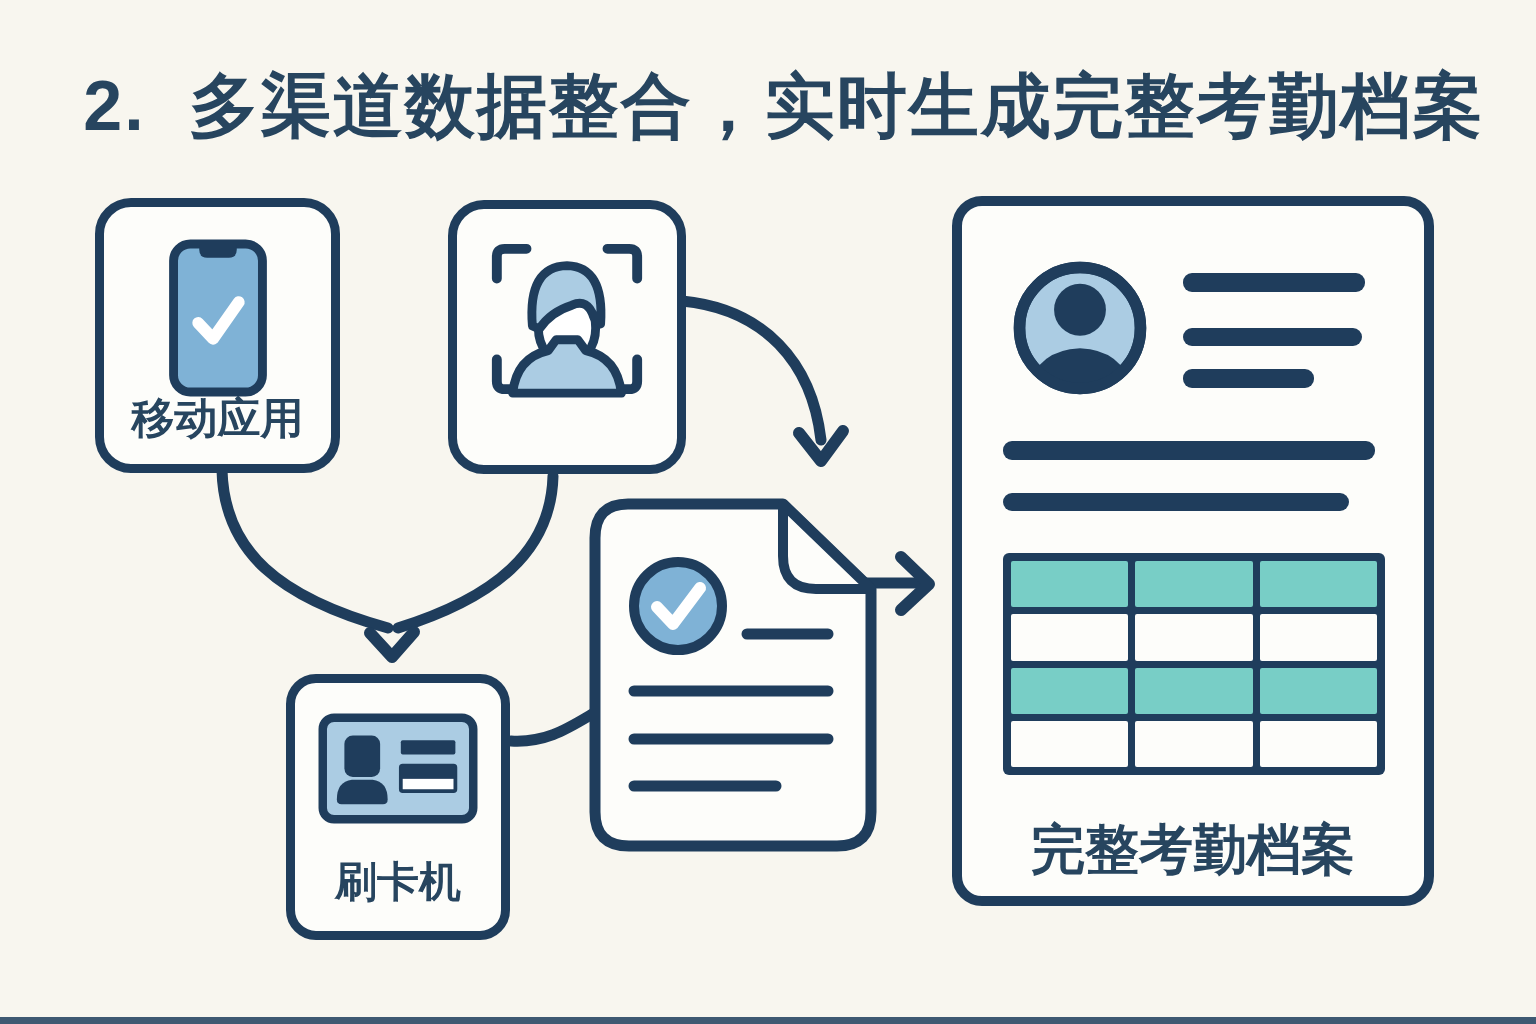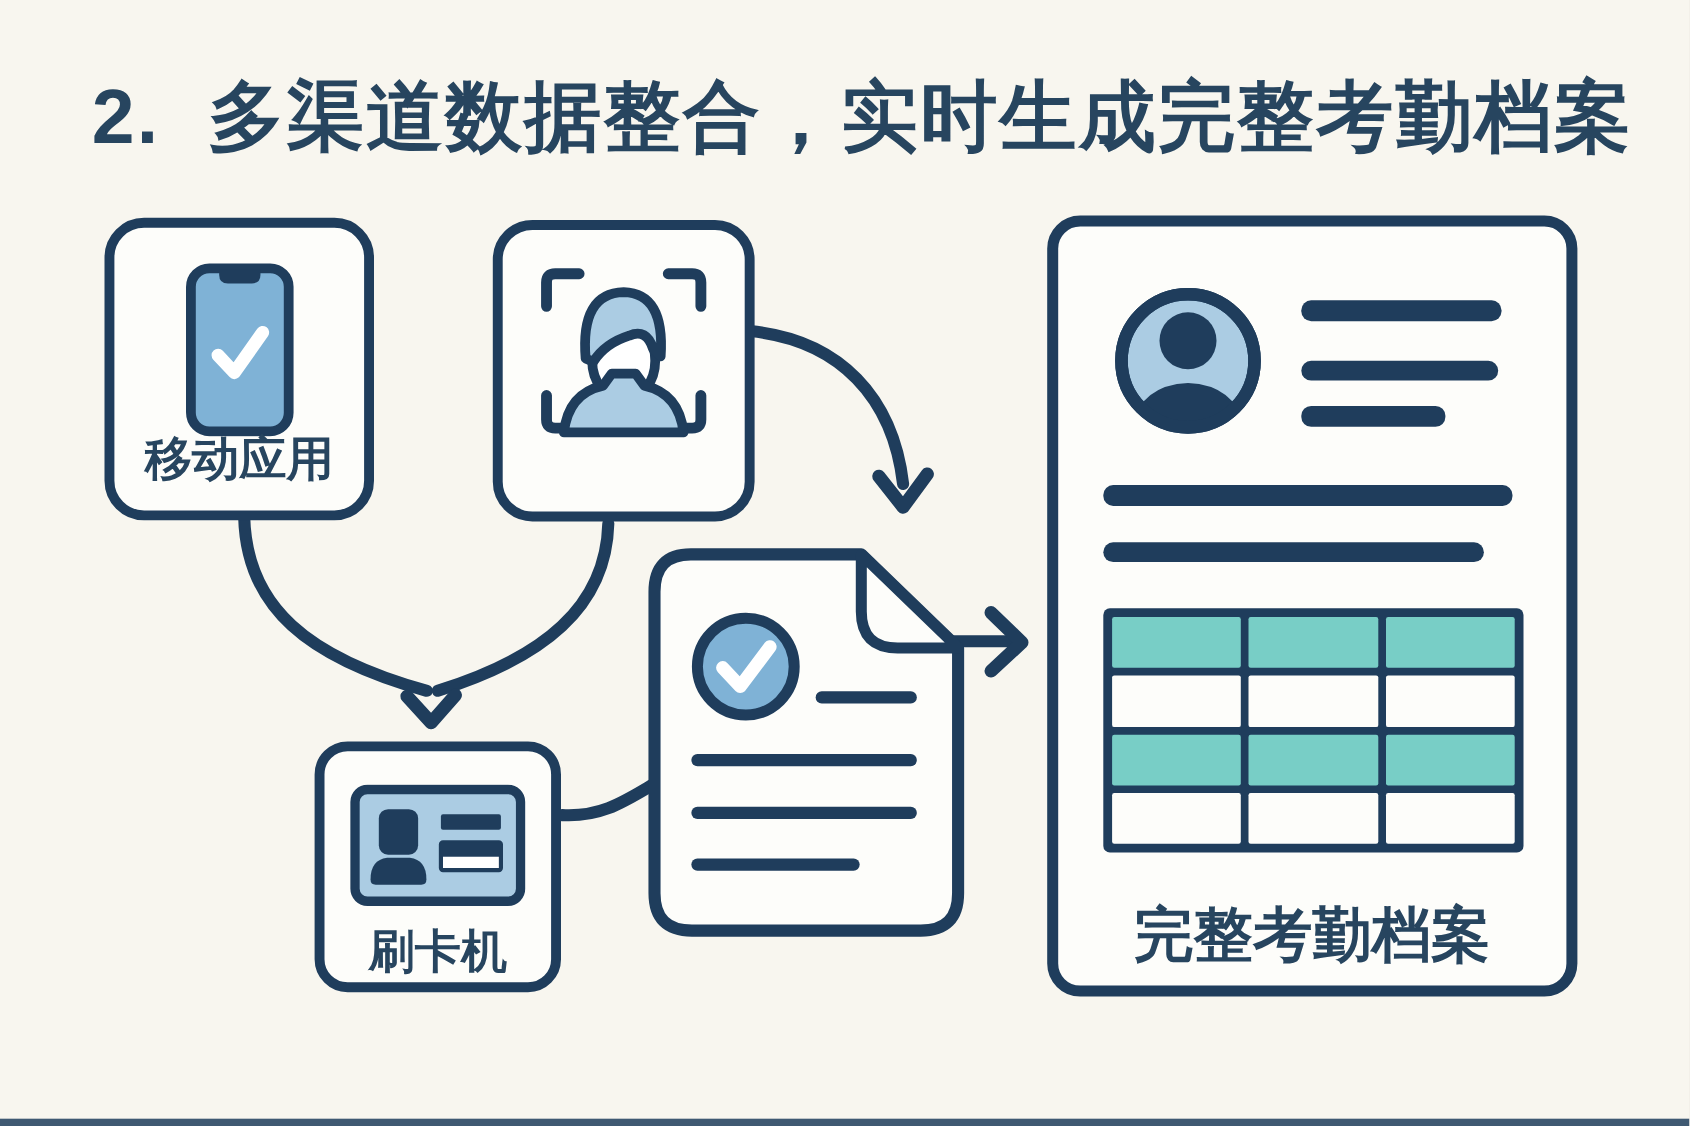--- a/index.html
+++ b/index.html
@@ -20,21 +20,21 @@
   .node{
     position:absolute;background:#fdfdfa;border:9px solid #1f3d5c;
     display:flex;flex-direction:column;align-items:center;justify-content:space-between;
     box-sizing:border-box;
   }
   .node .label{
     font-weight:700;color:#27455f;line-height:1;white-space:nowrap;
   }
   .mobile-box{left:95px;top:198px;width:245px;height:275px;border-radius:36px;padding:32px 3px 24px;}
   .face-box{left:448px;top:200px;width:238px;height:274px;border-radius:36px;padding:26px 0 24px;}
-  .card-box{left:286px;top:674px;width:224px;height:228px;border-radius:30px;padding:30px 0 7px;}
+  .card-box{left:286px;top:674px;width:224px;height:266px;border-radius:30px;padding:30px 0 28px;}
   .mobile-box .label,.face-box .label{font-size:43px;}
   .card-box .label{font-size:42px;}
   .panel{
     position:absolute;left:952px;top:196px;width:482px;height:710px;
     background:#fdfdfa;border:10px solid #1f3d5c;border-radius:30px;box-sizing:border-box;
   }
   .panel .avatar{position:absolute;left:46px;top:50px;}
   .bar{position:absolute;background:#1f3d5c;border-radius:9px;}
   .bar-1{left:221px;top:67px;width:182px;height:19px;}
   .bar-2{left:221px;top:122px;width:179px;height:18px;}

